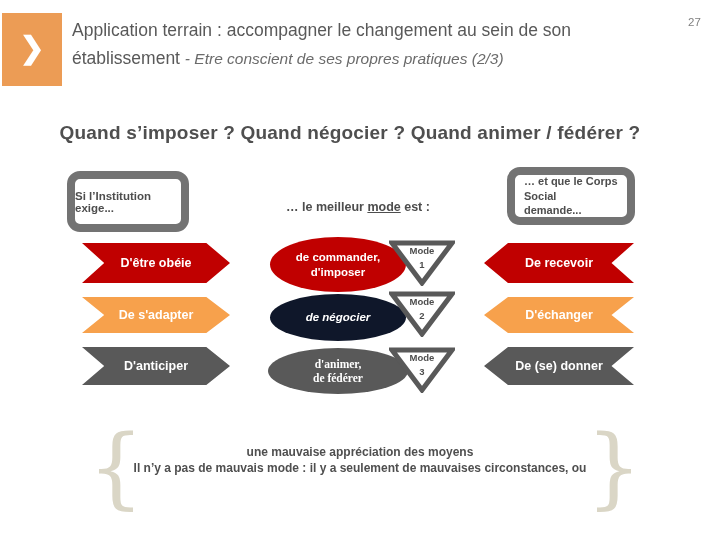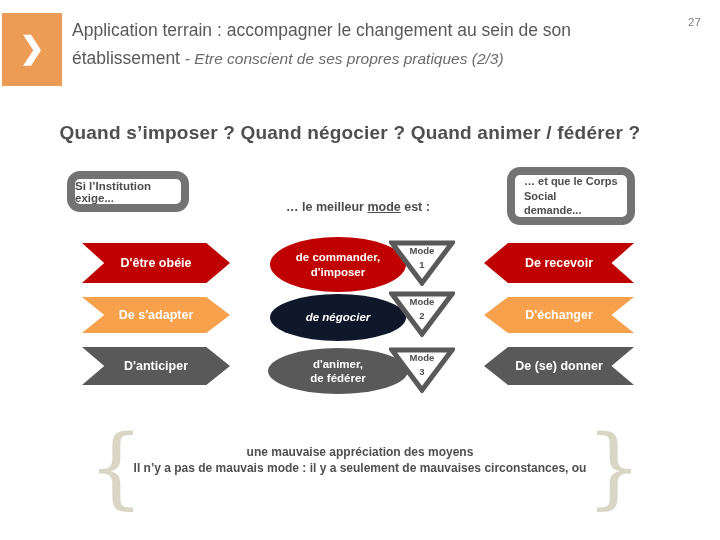--- a/index.html
+++ b/index.html
@@ -23,21 +23,21 @@
   .subtitle{
     position:absolute;left:40px;top:122px;width:620px;text-align:center;
     font-size:19px;font-weight:bold;color:#4f4f4f;letter-spacing:.2px;
   }
   
   .rbox{
     position:absolute;background:#ffffff;border:8px solid #737373;border-radius:13px;
     display:flex;align-items:center;justify-content:center;
     font-weight:bold;color:#4d4d4d;box-sizing:border-box;
   }
-  .box-left{left:67px;top:171px;width:122px;height:41px;font-size:11.5px;}
+  .box-left{left:67px;top:171px;width:122px;height:61px;font-size:11.5px;}
   .box-right{left:507px;top:167px;width:128px;height:58px;font-size:11px;justify-content:flex-start;padding-left:9px;line-height:1.35;}
   .mid-label{
     position:absolute;left:258px;top:200px;width:200px;text-align:center;
     font-size:12.5px;font-weight:bold;color:#4d4d4d;
   }
   .mid-label .u{text-decoration:underline;}
   
   .chev-r,.chev-l{
     position:absolute;display:flex;align-items:center;justify-content:center;
     color:#ffffff;font-weight:bold;font-size:12.5px;
@@ -62,21 +62,21 @@
   
   .r1 .chev-r{left:82px;top:243px;width:148px;height:40px;}
   .r1 .ellipse{left:270px;top:237px;width:136px;height:55px;}
   .r1 .tri{left:389px;top:240px;}
   .r1 .chev-l{left:484px;top:243px;width:150px;height:40px;}
   .r2 .chev-r{left:82px;top:297px;width:148px;height:36px;}
   .r2 .ellipse{left:270px;top:294px;width:136px;height:47px;}
   .r2 .tri{left:389px;top:291px;}
   .r2 .chev-l{left:484px;top:297px;width:150px;height:36px;}
   .r3 .chev-r{left:82px;top:347px;width:148px;height:38px;}
-  .r3 .ellipse{left:268px;top:348px;width:140px;height:46px;}
+  .r3 .ellipse{left:268px;top:348px;width:140px;height:46px;font-family:Liberation Serif, serif;}
   .r3 .tri{left:389px;top:347px;}
   .r3 .chev-l{left:484px;top:347px;width:150px;height:38px;}
   
   .brace{
     position:absolute;font-family:"DejaVu Serif",serif;font-size:88px;
     color:#dad6c6;font-weight:normal;line-height:1;
   }
   .brace-left{left:88px;top:424px;}
   .brace-right{left:586px;top:424px;}
   .footer-text{

